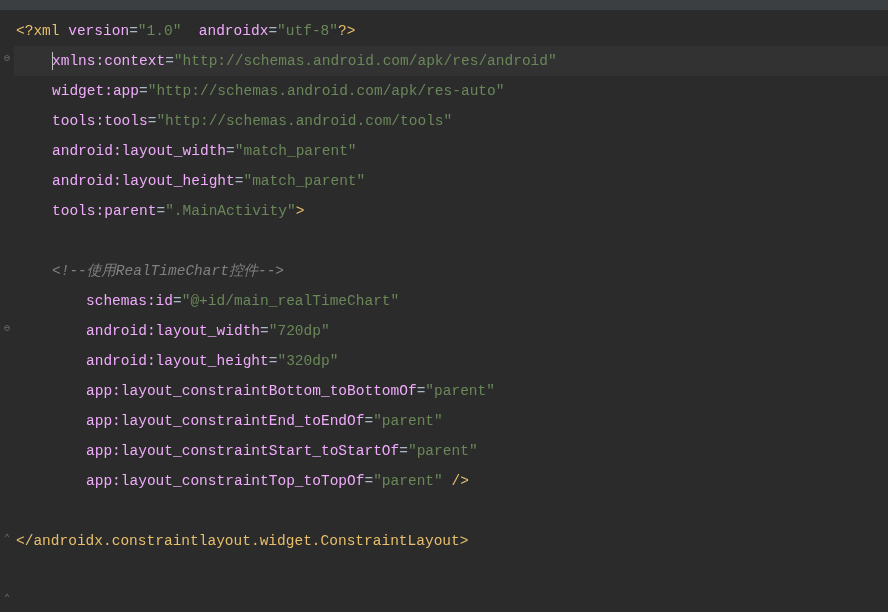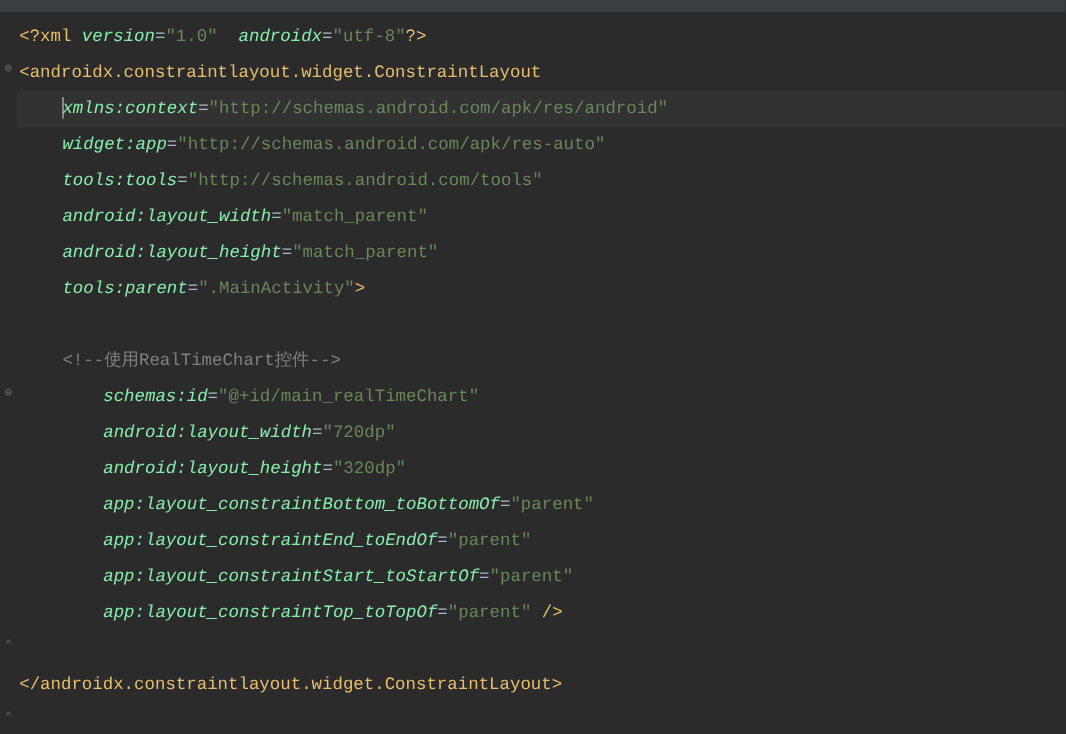--- a/index.html
+++ b/index.html
@@ -49,24 +49,24 @@
     line-height: 30px;
     white-space: pre;
     padding-left: 2px;
   }
   .line.highlight {
     background: #323232;
   }
   .ind1 { padding-left: 38px; }
   .ind2 { padding-left: 72px; }
   .c-tag    { color: #e8bf6a; }
-  .c-attr   { color: #86efac; font-style: italic; }
+  .c-attr   { color: #f0abfc; }
   .c-str    { color: #6a8759; }
   .c-punc   { color: #a9b7c6; }
-  .c-comment{ color: #808080; }
+  .c-comment{ color: #808080; font-style: italic; }
   .c-decl   { color: #e8bf6a; }
   .caret {
     display: inline-block;
     width: 1px;
     height: 18px;
     background: #c0c0c0;
     vertical-align: middle;
     margin-right: -1px;
   }
 </style>
@@ -78,21 +78,20 @@
   <div class="gutter">
     <span class="fold-icon" style="top:44px">⊖</span>
     <span class="fold-icon" style="top:314px">⊖</span>
     <span class="fold-icon" style="top:524px">⌃</span>
     <span class="fold-icon" style="top:584px">⌃</span>
   </div>
   <div class="code-area">
 
     <div class="line"><span class="c-decl">&lt;?</span><span class="c-decl">xml</span> <span class="c-attr">version</span><span class="c-punc">=</span><span class="c-str">"1.0"</span>  <span class="c-attr">androidx</span><span class="c-punc">=</span><span class="c-str">"utf-8"</span><span class="c-decl">?&gt;</span></div>
 
-    <div class="line"><span class="c-tag">&lt;</span><span class="c-tag">androidx.constraintlayout.widget.ConstraintLayout</span></div>
 
     <div class="line highlight ind1"><span class="caret"></span><span class="c-attr">xmlns:context</span><span class="c-punc">=</span><span class="c-str">"http://schemas.android.com/apk/res/android"</span></div>
 
     <div class="line ind1"><span class="c-attr">widget:app</span><span class="c-punc">=</span><span class="c-str">"http://schemas.android.com/apk/res-auto"</span></div>
 
     <div class="line ind1"><span class="c-attr">tools:tools</span><span class="c-punc">=</span><span class="c-str">"http://schemas.android.com/tools"</span></div>
 
     <div class="line ind1"><span class="c-attr">android:layout_width</span><span class="c-punc">=</span><span class="c-str">"match_parent"</span></div>
 
     <div class="line ind1"><span class="c-attr">android:layout_height</span><span class="c-punc">=</span><span class="c-str">"match_parent"</span></div>

